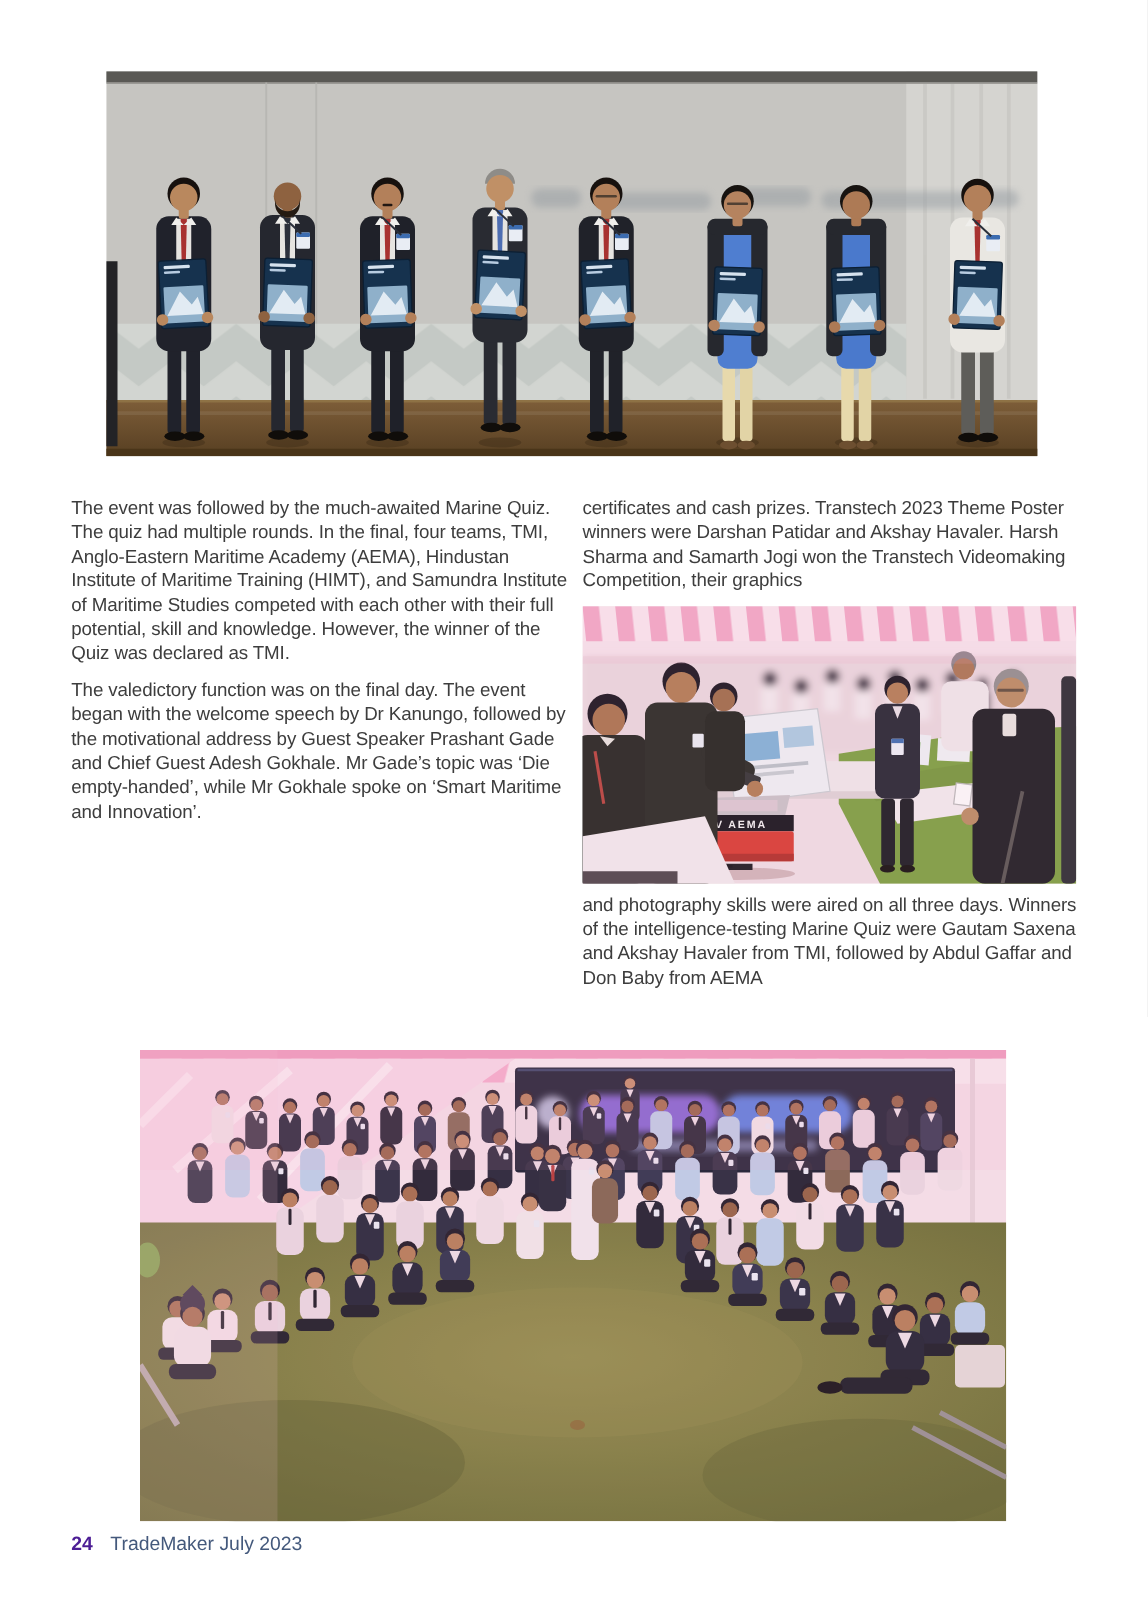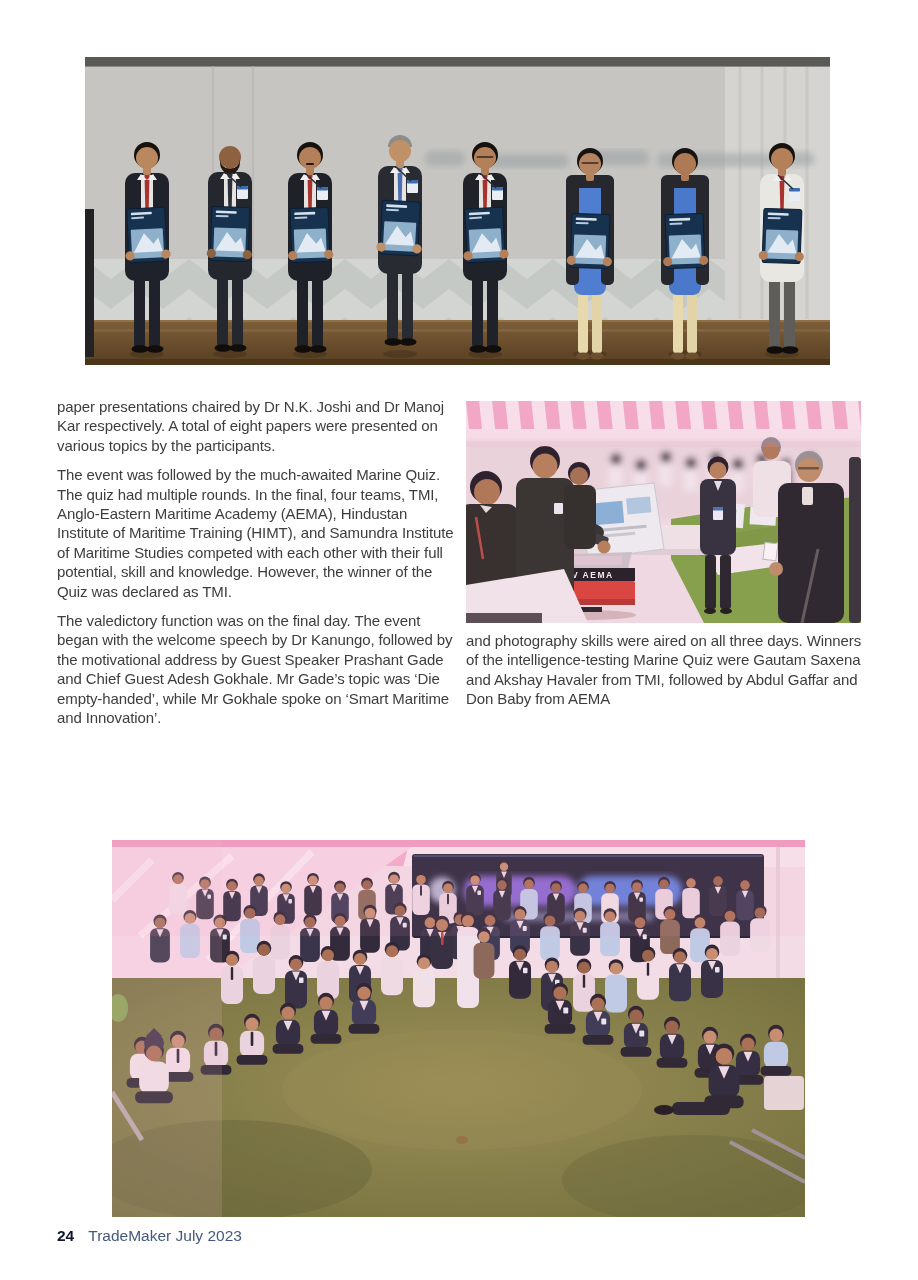--- a/index.html
+++ b/index.html
@@ -8,21 +8,21 @@
   .photo{display:block;}
   .photo-top{position:absolute;left:85px;top:57px;width:745px;height:308px;}
   .col{position:absolute;top:397px;}
   .col-left{left:57px;width:400px;}
   .col-right{left:466px;width:399px;}
   .col p{margin:0 0 10px 0;font-size:15px;line-height:19.4px;color:#3d3d3d;letter-spacing:-0.1px;}
   .photo-mid{width:395px;height:222px;margin:4px 0 8px 0;}
   .photo-bottom{position:absolute;left:112px;top:840px;width:693px;height:377px;}
   .footer{position:absolute;left:57px;top:1227px;display:flex;align-items:baseline;gap:14px;
           font-size:15.5px;color:#44597c;}
-  .footer .num{font-weight:bold;color:#0f172a;}
+  .footer .num{font-weight:bold;color:#4c1d95;}
   svg text{font-family:"Liberation Sans",sans-serif;}
 </style>
 </head>
 <body>
 
 <div class="page">
 
   <svg class="photo photo-top" viewBox="0 0 745 308" preserveAspectRatio="none">
     <defs>
       <pattern id="chev" width="52" height="58" patternUnits="userSpaceOnUse">
@@ -261,26 +261,26 @@
           <polygon points="-14,17 -3,-2 6,9 11,3 15,17" fill="#e7eef4" opacity="0.95"></polygon>
           <rect x="-15" y="-23" width="21" height="2.6" rx="1" fill="#d6e2ee"></rect>
           <rect x="-15" y="-18.6" width="13" height="2" rx="1" fill="#b7cbe0"></rect>
           <circle cx="-18" cy="20" r="4.6" fill="#b3805a"></circle>
           <circle cx="18" cy="20" r="4.6" fill="#b3805a"></circle>
         </g>
       </g>
   </svg>
 
   <div class="col col-left">
-    <p>paper presentations chaired by Dr N.K. Joshi and Dr Manoj Kar respectively. A total of eight papers were presented on various topics by the participants.</p>
     <p>The event was followed by the much-awaited Marine Quiz. The quiz had multiple rounds. In the final, four teams, TMI, Anglo-Eastern Maritime Academy (AEMA), Hindustan Institute of Maritime Training (HIMT), and Samundra Institute of Maritime Studies competed with each other with their full potential, skill and knowledge. However, the winner of the Quiz was declared as TMI.</p>
     <p>The valedictory function was on the final day. The event began with the welcome speech by Dr Kanungo, followed by the motivational address by Guest Speaker Prashant Gade and Chief Guest Adesh Gokhale. Mr Gade’s topic was ‘Die empty-handed’, while Mr Gokhale spoke on ‘Smart Maritime and Innovation’.</p>
   </div>
 
   <div class="col col-right">
+    <p>certificates and cash prizes. Transtech 2023 Theme Poster winners were Darshan Patidar and Akshay Havaler. Harsh Sharma and Samarth Jogi won the Transtech Videomaking Competition, their graphics</p>
 
     <svg class="photo photo-mid" viewBox="0 0 395 222" preserveAspectRatio="none">
       <defs>
         <pattern id="mstripe" width="26" height="40" patternUnits="userSpaceOnUse" patternTransform="rotate(-6)">
           <rect width="26" height="40" fill="#fbf3f6"></rect>
             <rect width="13" height="40" fill="#f2a9c7"></rect>
         </pattern>
         <filter id="mb3">
             <feGaussianBlur stdDeviation="3"></feGaussianBlur>
           </filter>

